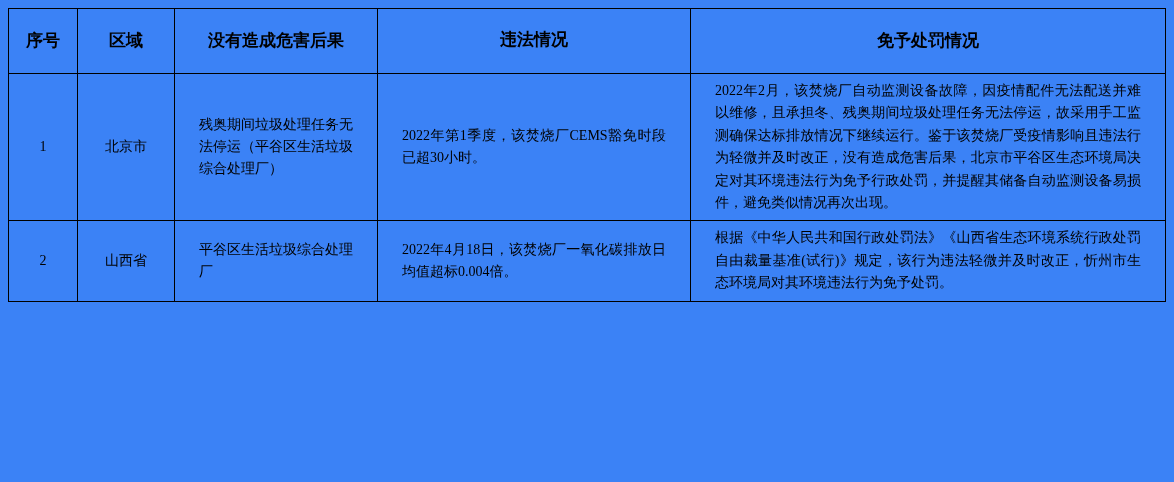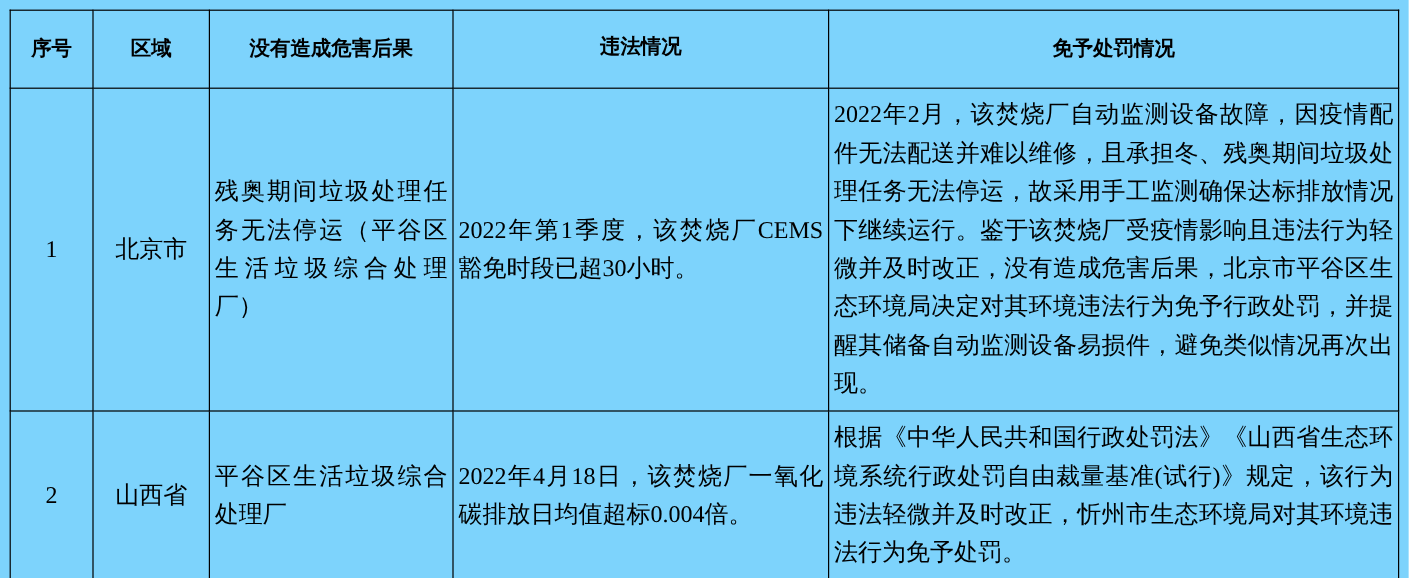--- a/index.html
+++ b/index.html
@@ -8,36 +8,36 @@
     background: #ffffff;
   }
   body {
     font-family: "Liberation Serif", "DejaVu Serif", serif;
     color: #000000;
   }
   .page {
     width: 1174px;
     height: 482px;
     position: relative;
-    background: #7dd3fc;
+    background: #3b82f6;
     box-sizing: border-box;
     padding: 8px 8px 0 8px;
   }
   table.data-table {
     border-collapse: collapse;
     width: 1158px;
     table-layout: fixed;
     margin: 0;
   }
   table.data-table th,
   table.data-table td {
     border: 1px solid #000000;
     vertical-align: middle;
-    padding: 6px 4px;
-    font-size: 20px;
+    padding: 6px 24px;
+    font-size: 14px;
     line-height: 1.6;
   }
   table.data-table thead th {
     font-weight: bold;
     text-align: center;
     font-size: 17px;
     height: 56px;
     padding: 4px 6px;
   }
   .col-no    { width: 56px; }

